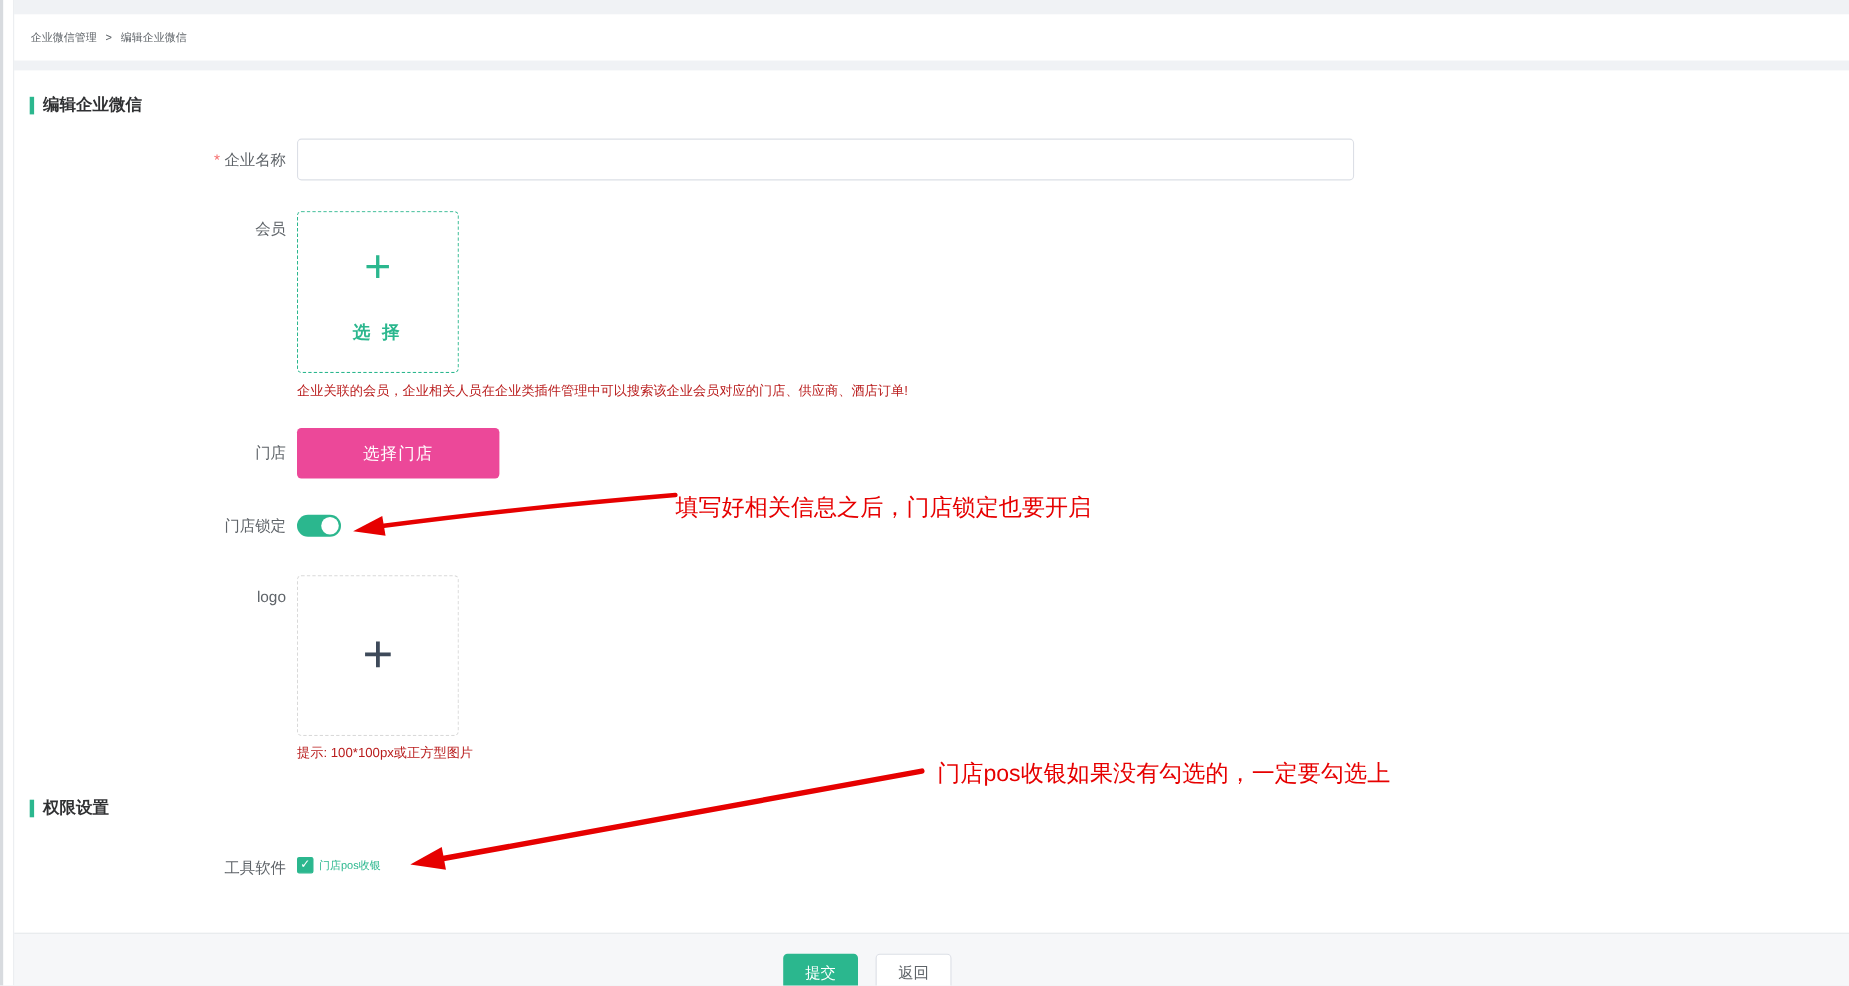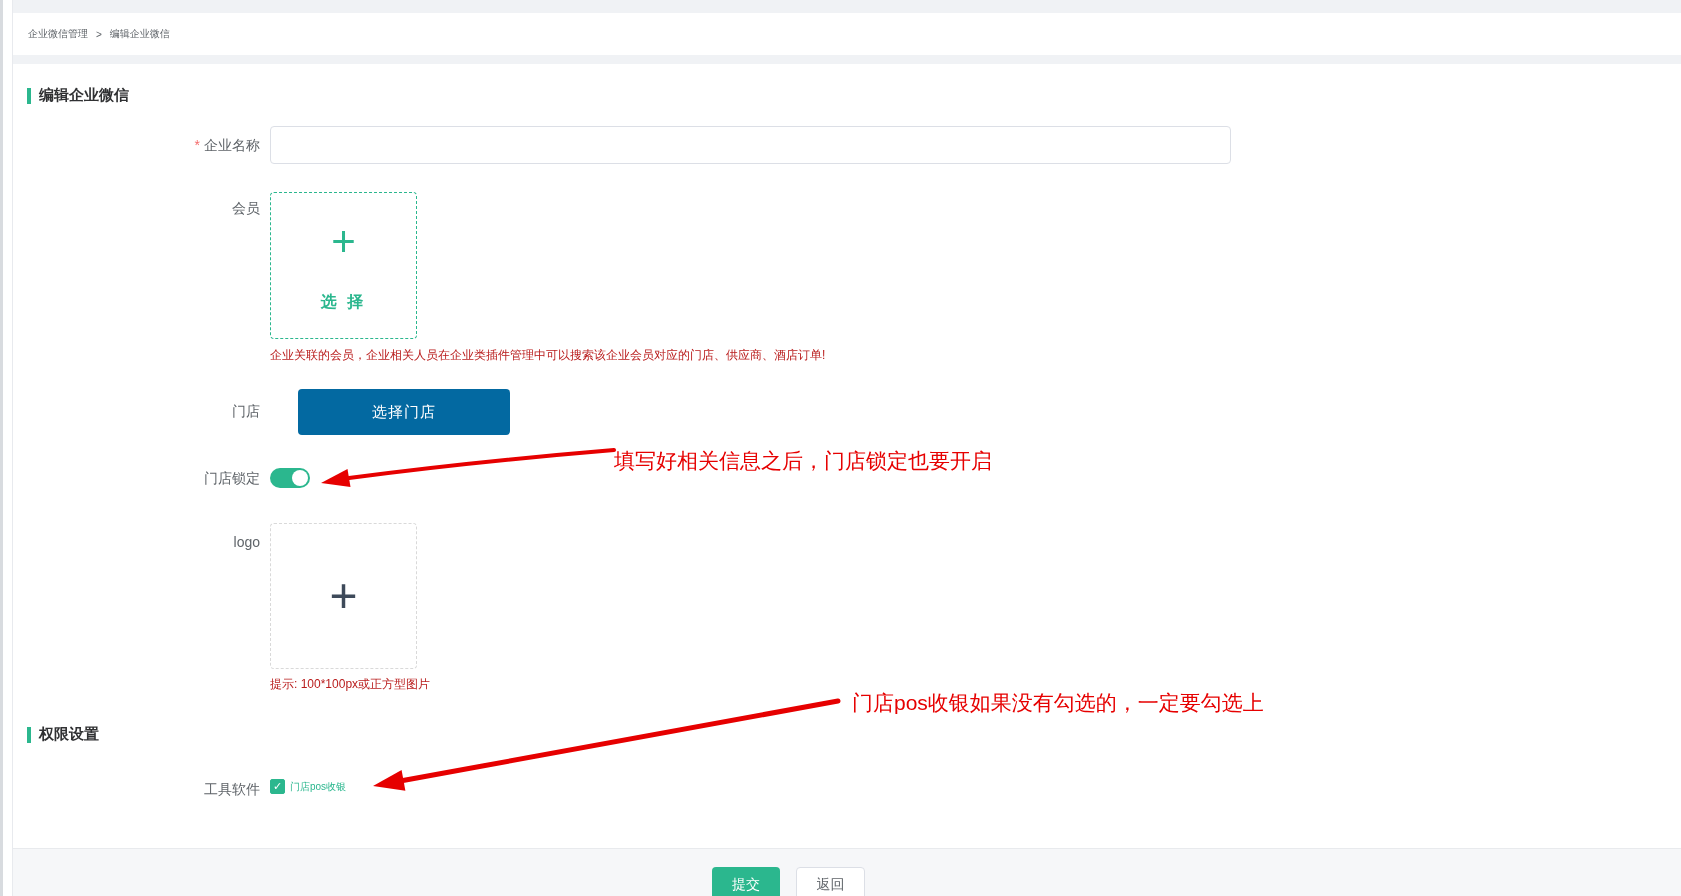--- a/index.html
+++ b/index.html
@@ -29,23 +29,23 @@
 
   .upload-box { border-radius:4px; display:flex; flex-direction:column; align-items:center; cursor:pointer; background:#fff; }
   .member-box { left:270px; top:192px; width:147px; height:147px; border:1px dashed #2bb78e; padding-top:28px; }
   .member-box .plus { font-size:42px; line-height:42px; font-weight:200; color:#2bb78e; }
   .member-box .choose { margin-top:29px; font-size:16px; font-weight:bold; letter-spacing:3px; color:#2bb78e; }
   .logo-box { left:270px; top:523px; width:147px; height:146px; border:1px dashed #d9d9d9; justify-content:center; }
   .logo-box .plus { font-size:48px; line-height:48px; font-weight:300; color:#3e4a5a; }
 
   .helper-text { font-size:12px; color:#b91c1c; }
 
-  .store-btn { left:270px; top:389px; width:212px; height:46px; background:#0369a1; border:none; border-radius:4px;
+  .store-btn { left:270px; top:389px; width:184px; height:46px; background:#ec4899; border:none; border-radius:4px;
                color:#ffffff; font-size:15px; letter-spacing:1px; display:flex; align-items:center; justify-content:center;
-               cursor:pointer; font-family:inherit;margin-left:28px; }
+               cursor:pointer; font-family:inherit; }
 
   .toggle { left:270px; top:468px; width:40px; height:20px; border-radius:10px; background:#2bb78e; cursor:pointer; }
   .toggle .knob { position:absolute; right:2px; top:2px; width:16px; height:16px; border-radius:50%; background:#ffffff; }
 
   .red-note { font-size:21px; color:#e60000; white-space:nowrap; }
 
   .checkbox-row { left:270px; top:779px; display:flex; align-items:center; cursor:pointer; }
   .checkbox { width:15px; height:15px; background:#2bb78e; border:1px solid #2bb78e; border-radius:2px;
               display:flex; align-items:center; justify-content:center; color:#fff; font-size:11px; line-height:11px; }
   .checkbox-label { margin-left:5px; font-size:10px; color:#2bb78e; }

